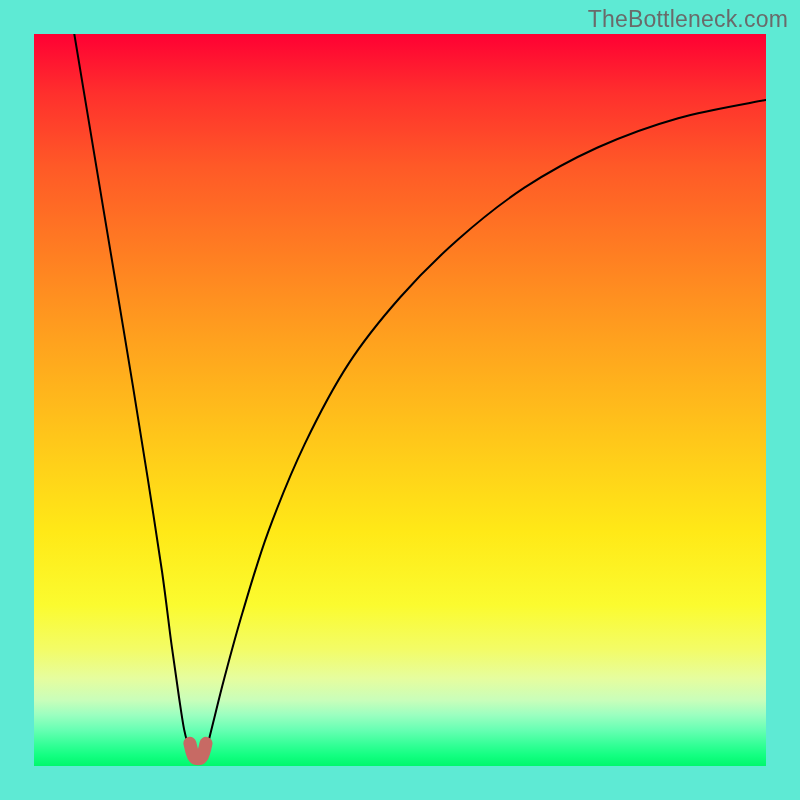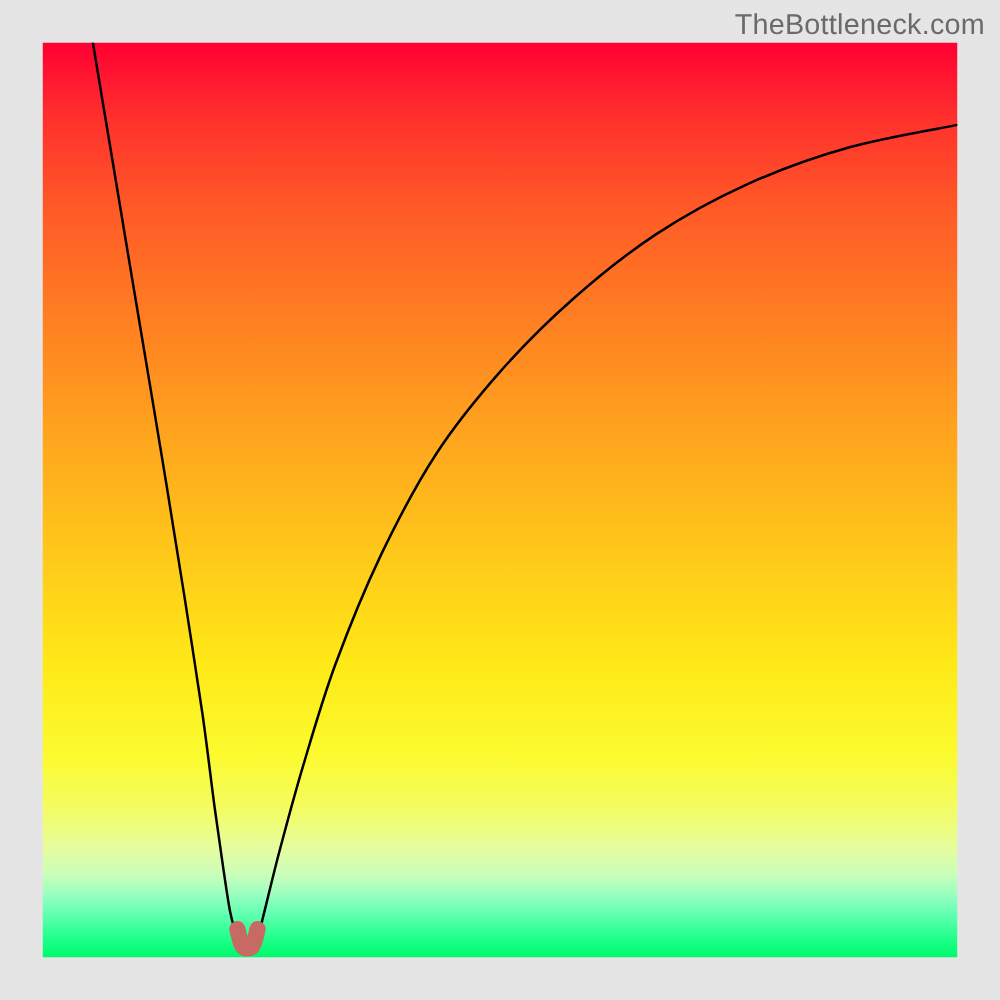--- a/index.html
+++ b/index.html
@@ -8,21 +8,21 @@
     width: 800px;
     height: 800px;
     background: #000;
     overflow: hidden;
     font-family: Arial, Helvetica, sans-serif;
   }
   .stage {
     position: relative;
     width: 800px;
     height: 800px;
-    background: #e5e5e5;
+    background: #5eead4;
   }
   .plot {
     position: absolute;
     left: 34px;
     top: 34px;
     width: 732px;
     height: 732px;
     overflow: hidden;
   }
   .gradient {

